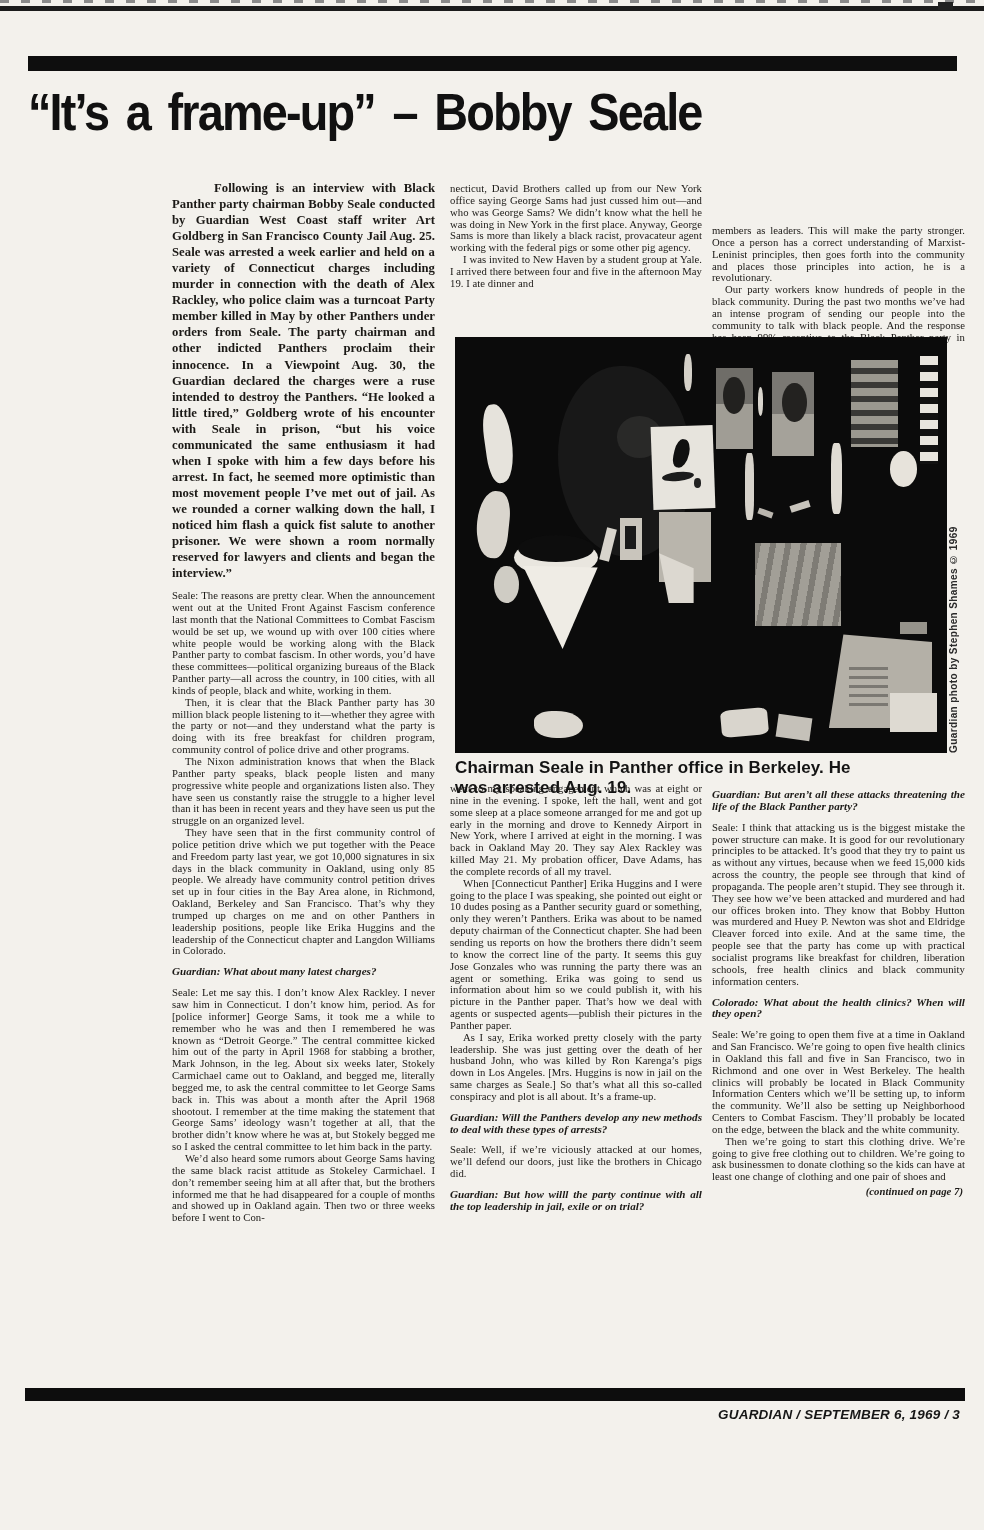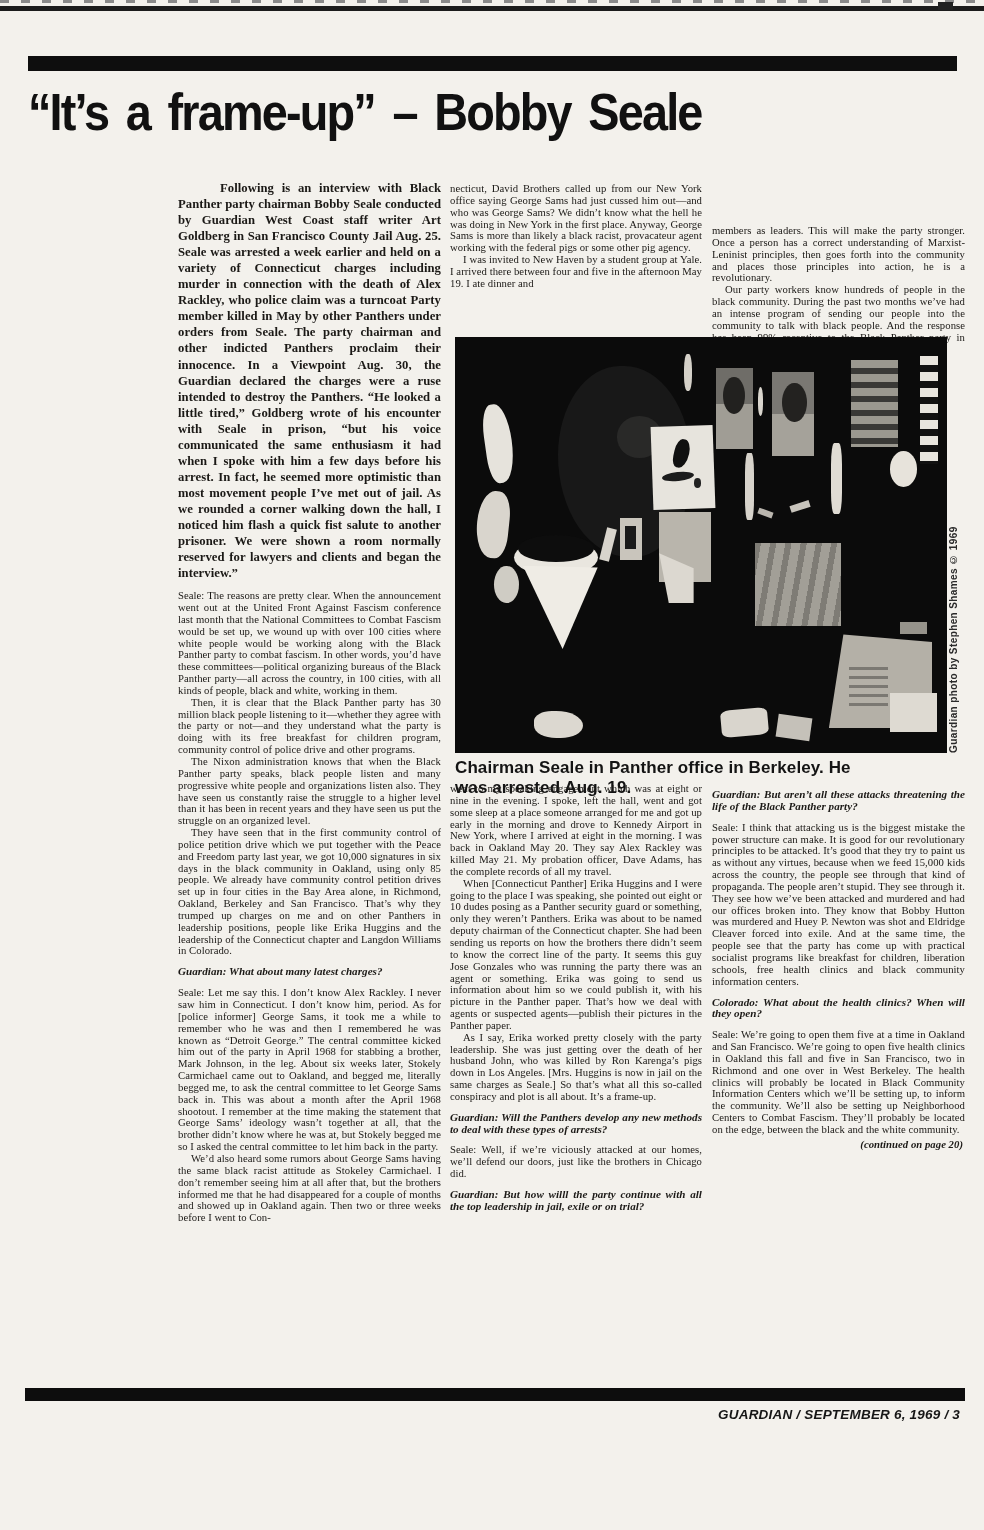--- a/index.html
+++ b/index.html
@@ -21,21 +21,21 @@
     font-family:"Liberation Sans", sans-serif; font-weight:bold;
     font-size:52px; letter-spacing:-2px; word-spacing:7px; color:#111;
     transform:scaleX(0.9); transform-origin:left top;
   }
   
   .col {
     position:absolute; text-align:justify; overflow:hidden;
     font-size:10.7px; line-height:11.85px; letter-spacing:0.04px;
     hyphens:auto; -webkit-hyphens:auto;
   }
-  .col1  { left:178px; top:180px; width:263px; height:1197px; }
+  .col1  { left:172px; top:180px; width:263px; height:1197px; }
   .col2t { left:450px; top:183px; width:252px; height:152px; }
   .col3t { left:712px; top:183px; width:253px; height:152px;margin-top:42px; }
   .col2b { left:450px; top:783px; width:252px; height:594px; }
   .col3b { left:712px; top:780px; width:253px; height:597px; }
   .para { margin:0; padding:0; }
   .para.intro { font-weight:bold; font-size:12.7px; line-height:16.05px; text-indent:42px; margin-bottom:9px; }
   .para.q   { font-weight:bold; font-style:italic; font-size:11.1px; margin:9px 0; }
   .para.ans { margin:0; }
   .para.ind { text-indent:13px; }
   .para.cont { font-style:italic; font-weight:bold; text-align:right; margin-top:3px; padding-right:2px; }
@@ -188,19 +188,20 @@
       <p class="para ind">As I say, Erika worked pretty closely with the party leadership. She was just getting over the death of her husband John, who was killed by Ron Karenga’s pigs down in Los Angeles. [Mrs. Huggins is now in jail on the same charges as Seale.] So that’s what all this so-called conspiracy and plot is all about. It’s a frame-up.</p>
       <p class="para q">Guardian: Will the Panthers develop any new methods to deal with these types of arrests?</p>
       <p class="para ans">Seale: Well, if we’re viciously attacked at our homes, we’ll defend our doors, just like the brothers in Chicago did.</p>
       <p class="para q">Guardian: But how willl the party continue with all the top leadership in jail, exile or on trial?</p>
     </div>
   <div class="col col3b">
       <p class="para q">Guardian: But aren’t all these attacks threatening the life of the Black Panther party?</p>
       <p class="para ans">Seale: I think that attacking us is the biggest mistake the power structure can make. It is good for our revolutionary principles to be attacked. It’s good that they try to paint us as without any virtues, because when we feed 15,000 kids across the country, the people see through that kind of propaganda. The people aren’t stupid. They see through it. They see how we’ve been attacked and murdered and had our offices broken into. They know that Bobby Hutton was murdered and Huey P. Newton was shot and Eldridge Cleaver forced into exile. And at the same time, the people see that the party has come up with practical socialist programs like breakfast for children, liberation schools, free health clinics and black community information centers.</p>
       <p class="para q">Colorado: What about the health clinics? When will they open?</p>
       <p class="para ans">Seale: We’re going to open them five at a time in Oakland and San Francisco. We’re going to open five health clinics in Oakland this fall and five in San Francisco, two in Richmond and one over in West Berkeley. The health clinics will probably be located in Black Community Information Centers which we’ll be setting up, to inform the community. We’ll also be setting up Neighborhood Centers to Combat Fascism. They’ll probably be located on the edge, between the black and the white community.</p>
-      <p class="para cont">(continued on page 20)</p>
+      <p class="para ind">Then we’re going to start this clothing drive. We’re going to give free clothing out to children. We’re going to ask businessmen to donate clothing so the kids can have at least one change of clothing and one pair of shoes and</p>
+      <p class="para cont">(continued on page 7)</p>
     </div>
 
   <div class="footer-bar"></div>
   <div class="footer-text">GUARDIAN / SEPTEMBER 6, 1969 / 3</div>
 
 </div>
 
 </body></html>

